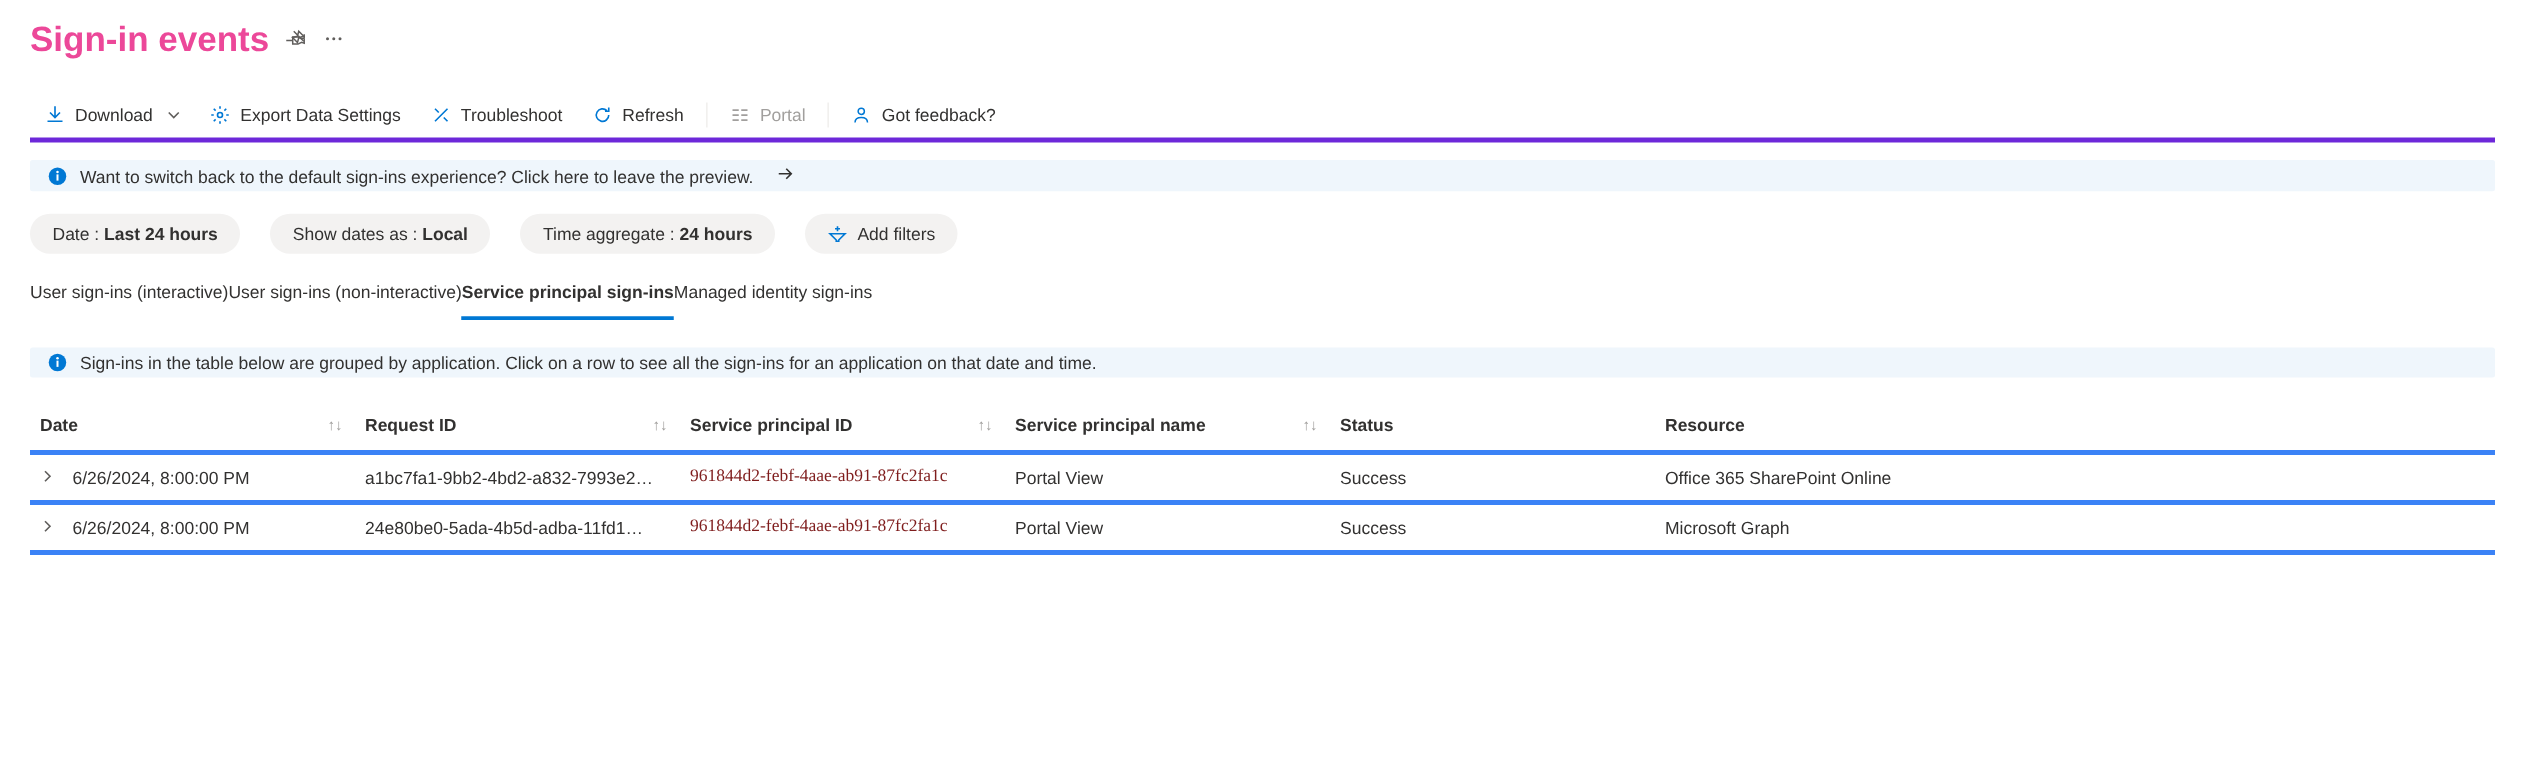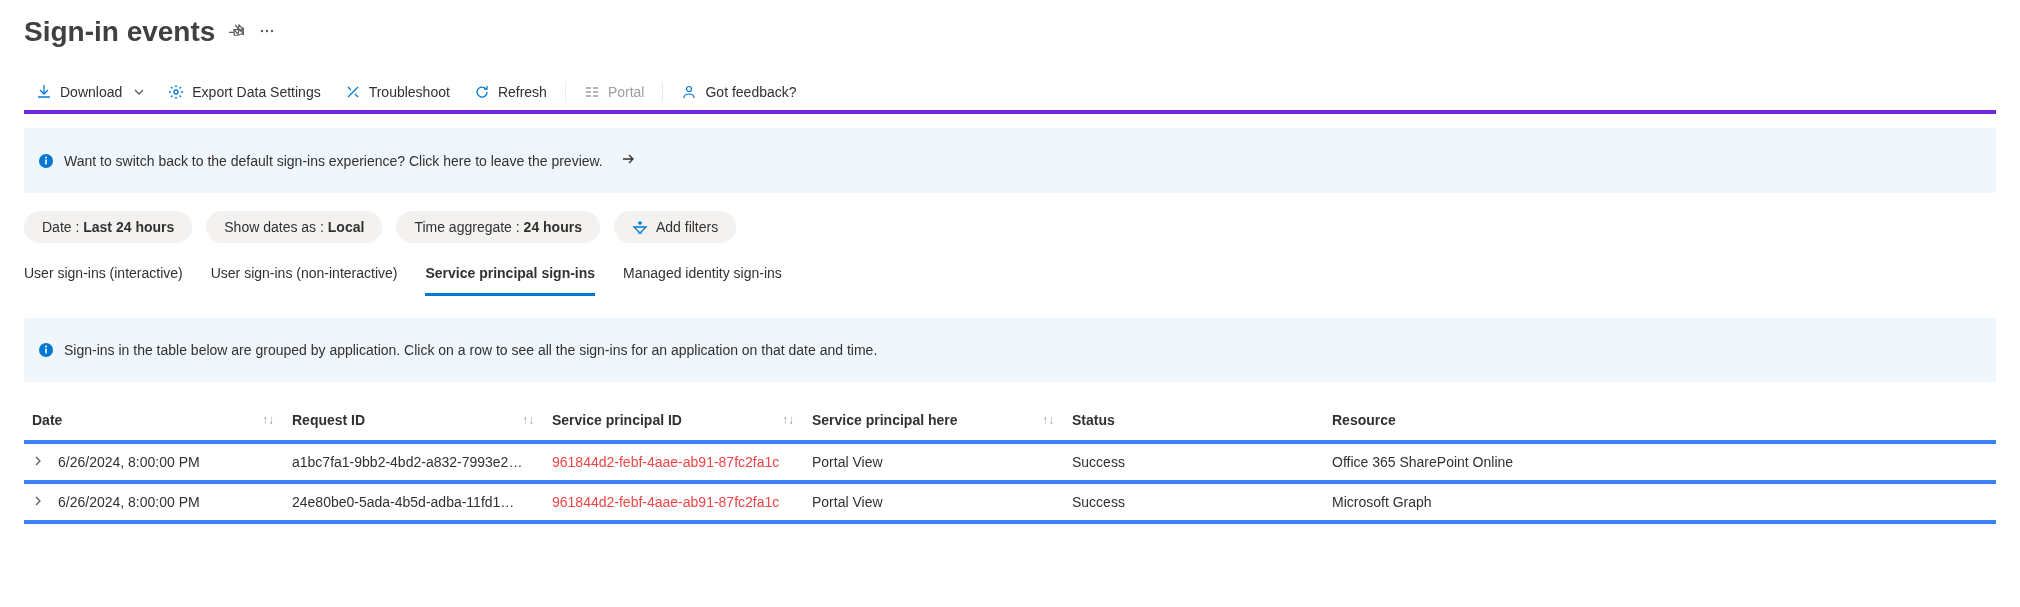--- a/index.html
+++ b/index.html
@@ -1,52 +1,52 @@
 <!DOCTYPE html>
 <html><head>
   <meta charset="utf-8">
   <style>
     * { box-sizing: border-box; margin: 0; padding: 0; }
     body { font-family: 'Segoe UI', Tahoma, sans-serif; font-size: 14px; color: #323130; background: #fff; padding: 16px 24px; }
     
     .header-row { display: flex; align-items: center; gap: 14px; margin-bottom: 28px; }
-    .page-title { font-size: 28px; font-weight: 600; color: #404040; }
+    .page-title { font-size: 28px; font-weight: 600; color: #ec4899; }
     .header-icon { color: #605e5c; cursor: pointer; }
     
     .toolbar { display: flex; align-items: center; gap: 0; margin-bottom: 14px; border-bottom: 4px solid #6d28d9; padding-bottom: 2px; }
     .toolbar-item { display: inline-flex; align-items: center; gap: 8px; padding: 8px 12px; cursor: pointer; color: #323130; }
     .toolbar-item.disabled { color: #a19f9d; cursor: default; }
     .toolbar-icon { color: #0078d4; display: inline-flex; }
     .toolbar-item.disabled .toolbar-icon { color: #a19f9d; }
     .toolbar-sep { width: 1px; height: 20px; background: #edebe9; margin: 0 6px; }
     .chevron-after { margin-left: 4px; color: #605e5c; }
 
-    .info-banner { display: flex; align-items: center; gap: 10px; background: #eff6fc; padding: 24px 14px; margin-bottom: 18px; border-radius: 2px; }
+    .info-banner { display: flex; align-items: center; gap: 10px; background: #eff6fc; padding: 4px 14px; margin-bottom: 18px; border-radius: 2px; }
     .info-icon { color: #0078d4; flex-shrink: 0; display: inline-flex; }
     .banner-arrow { margin-left: 8px; color: #323130; }
     
-    .filter-row { display: flex; align-items: center; gap: 14px; margin-bottom: 14px; flex-wrap: wrap; }
+    .filter-row { display: flex; align-items: center; gap: 24px; margin-bottom: 14px; flex-wrap: wrap; }
     .filter-pill { background: #f3f2f1; border-radius: 18px; padding: 8px 18px; cursor: pointer; font-size: 14px; }
     .filter-pill strong { font-weight: 600; }
     .add-filter-pill { display: inline-flex; align-items: center; gap: 8px; }
     .add-filter-pill svg { color: #0078d4; }
     
-    .tabs { display: flex; gap: 28px; margin-bottom: 22px; }
+    .tabs { display: flex; margin-bottom: 22px; }
     .tab { padding: 8px 0 12px 0; cursor: pointer; color: #323130; border-bottom: 3px solid transparent; }
     .tab.active { font-weight: 600; border-bottom-color: #0078d4; }
     
     .table-wrapper { width: 100%; }
     .table-header-row, .table-row { display: grid; grid-template-columns: 260px 260px 260px 260px 260px 1fr; align-items: center; border-bottom: 4px solid #3b82f6; }
     .table-header-row { font-weight: 600; }
     .th { display: flex; align-items: center; justify-content: space-between; padding: 12px 10px 12px 8px; }
     .th-sort { color: #a19f9d; font-size: 12px; display: inline-flex; gap: 0; }
     .td { padding: 10px 10px 10px 8px; white-space: nowrap; overflow: hidden; text-overflow: ellipsis; }
     .td.date-cell { display: flex; align-items: center; gap: 14px; }
     .row-chevron { color: #605e5c; cursor: pointer; flex-shrink: 0; }
-    .link-text { color: #ef4444; cursor: pointer; }
+    .link-text { color: #7f1d1d; cursor: pointer; font-family: Liberation Serif, serif; }
   </style>
 </head>
 <body>
 
 <div class="header-row">
   <h1 class="page-title">Sign-in events</h1>
   <span class="header-icon">
     <svg width="16" height="16" viewBox="0 0 16 16" fill="none" stroke="currentColor" stroke-width="1.2">
         <path d="M10 1l5 5-2 1-1 3-3 3-2-2-4 4 4-4-2-2 3-3 3-1 1-2z" transform="rotate(45 8 8)"></path>
         <path d="M6 2l8 8M10 2l-1 4-4 1 4 4 1-4 4-1z"></path>
@@ -181,21 +181,21 @@
     </div>
     <div class="th">
       <span>Request ID</span>
       <span class="th-sort">↑↓</span>
     </div>
     <div class="th">
       <span>Service principal ID</span>
       <span class="th-sort">↑↓</span>
     </div>
     <div class="th">
-      <span>Service principal here</span>
+      <span>Service principal name</span>
       <span class="th-sort">↑↓</span>
     </div>
     <div class="th">
       <span>Status</span>
     </div>
     <div class="th">
       <span>Resource</span>
     </div>
   </div>
 

